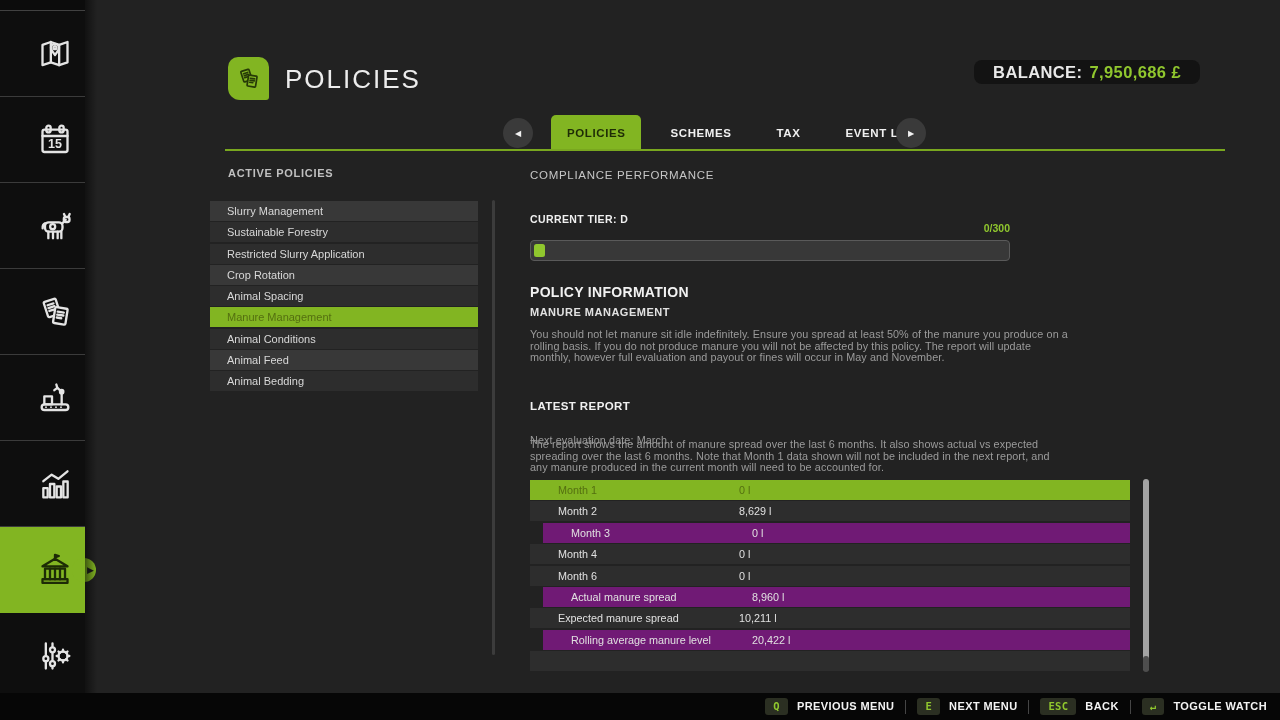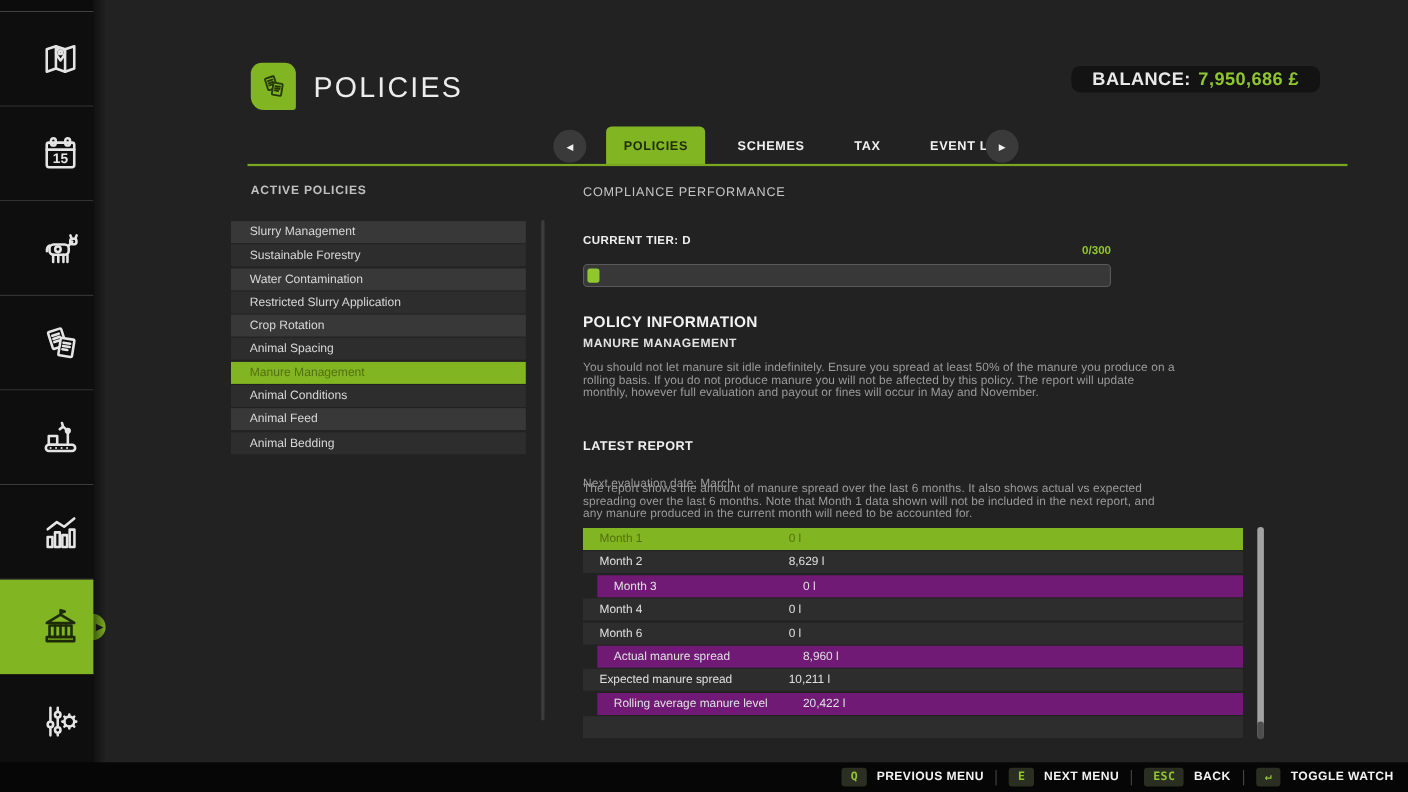--- a/index.html
+++ b/index.html
@@ -63,21 +63,21 @@
   .lr-title{position:absolute; left:530px; top:400px; font-size:11.5px; font-weight:700; color:#f0f0f0; letter-spacing:.4px;}
   .lr-date{position:absolute; left:530px; top:419px; font-size:10.8px; color:#9b9b9b;margin-top:16px;}
   .lr-desc{position:absolute; left:530px; top:439px; width:538px;}
 
   
   .report-table{position:absolute; left:530px; top:480px; width:600px; height:202px; overflow:hidden;}
   .rt-row{height:20px; margin-bottom:1.4px; display:flex; align-items:center; font-size:10.8px; color:#e0e0e0;}
   .rt-row.odd{background:#701a75;margin-left:13px;}
   .rt-row.even{background:#2d2d2d;}
   .rt-row.selected{background:var(--accent); color:var(--selected-text);}
-  .rt-label{padding-left:15px; width:187px;}
+  .rt-label{padding-left:28px; width:209px;}
   .table-scrollbar{position:absolute; left:1143px; top:479px; width:6px; height:192px; background:#a3a3a3; border-radius:3px;}
   .table-scrollbar::after{content:""; position:absolute; left:0; bottom:-1px; width:6px; height:16px; background:#4e4e4e; border-radius:3px;}
 
   
   .footer{position:absolute; left:0; bottom:0; width:1280px; height:27px; background:#060606; display:flex; align-items:center; justify-content:flex-end; padding-right:13px;}
   .hint{display:flex; align-items:center; gap:9px;}
   .hint .key{background:#2b2f22; color:var(--accent-bright); font-weight:700; font-size:10.5px; padding:3px 8px; border-radius:3px; letter-spacing:.3px; line-height:1.1;}
   .hint .lab{color:#f3f3f3; font-weight:700; font-size:11px; letter-spacing:.4px;}
   .hint-div{width:1px; height:14px; background:#454545; margin:0 11px;}
 </style>
@@ -220,21 +220,20 @@
     </nav>
   <button class="tab-arrow right">
       <span>▶</span>
     </button>
   <div class="green-rule"></div>
 
   <h2 class="ap-title">ACTIVE POLICIES</h2>
   <ul class="policy-list" id="policy-list">
       <li class="policy-row odd">Slurry Management</li>
       <li class="policy-row even">Sustainable Forestry</li>
-      <li class="policy-row odd">Water Contamination</li>
       <li class="policy-row even">Restricted Slurry Application</li>
       <li class="policy-row odd">Crop Rotation</li>
       <li class="policy-row even">Animal Spacing</li>
       <li class="policy-row selected">Manure Management</li>
       <li class="policy-row even">Animal Conditions</li>
       <li class="policy-row odd">Animal Feed</li>
       <li class="policy-row even">Animal Bedding</li>
     </ul>
   <div class="left-scrollbar"></div>
 

